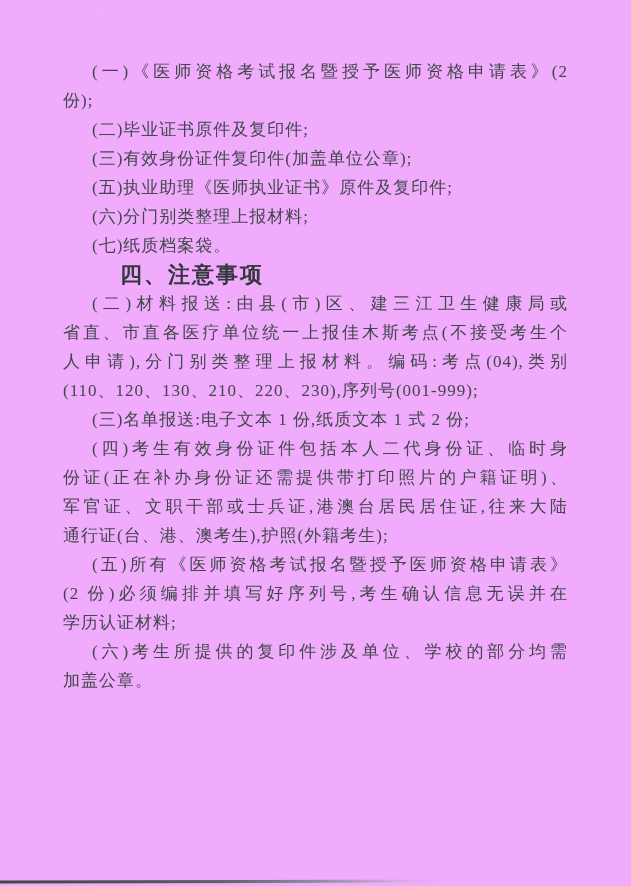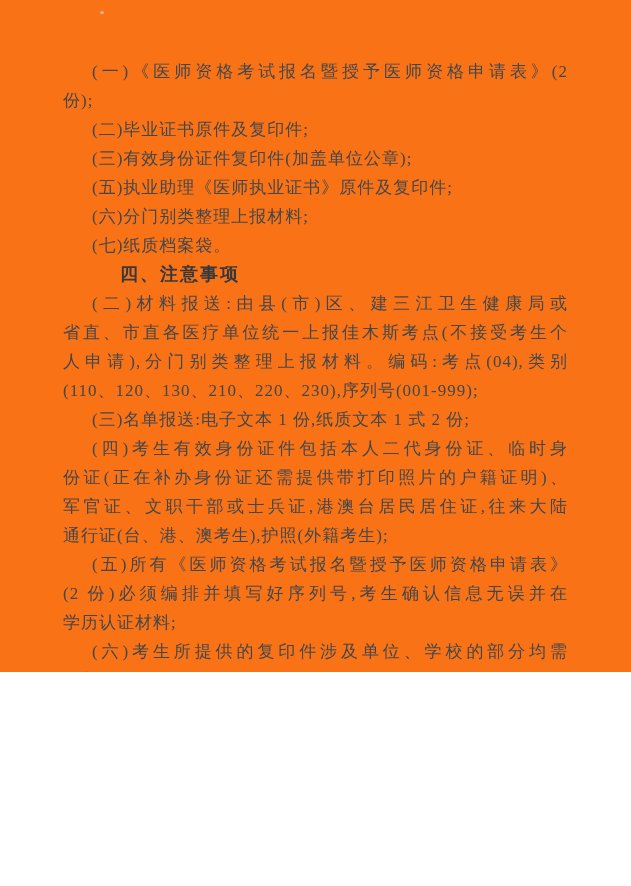--- a/index.html
+++ b/index.html
@@ -1,21 +1,21 @@
 <!DOCTYPE html>
 <html><head>
 <meta charset="utf-8">
 <title>Document</title>
 <style>
   html, body { margin: 0; padding: 0; }
   .page {
     position: relative;
     width: 631px;
-    height: 672px;
-    background: #f97316;
+    height: 886px;
+    background: #f0abfc;
     overflow: hidden;
     font-family: "Liberation Serif", "DejaVu Serif", serif;
   }
   .doc {
     position: absolute;
     left: 63px;
     top: 57px;
     width: 505px;
     color: #43474c;
     font-size: 17px;
@@ -33,21 +33,21 @@
   .line.last  { text-align-last: left; }
   .heading-line {
     line-height: 29px;
     height: 29px;
     white-space: nowrap;
     margin-left: 57px;
     text-align: left;
     text-align-last: left;
     font-family: "Liberation Sans", "DejaVu Sans", sans-serif;
     font-weight: bold;
-    font-size: 18px;
+    font-size: 22px;
     letter-spacing: 2px;
     color: #34383d;
   }
   .scan-edge {
     position: absolute;
     left: -2px;
     top: 880px;
     width: 448px;
     height: 3px;
     border-radius: 1px;

